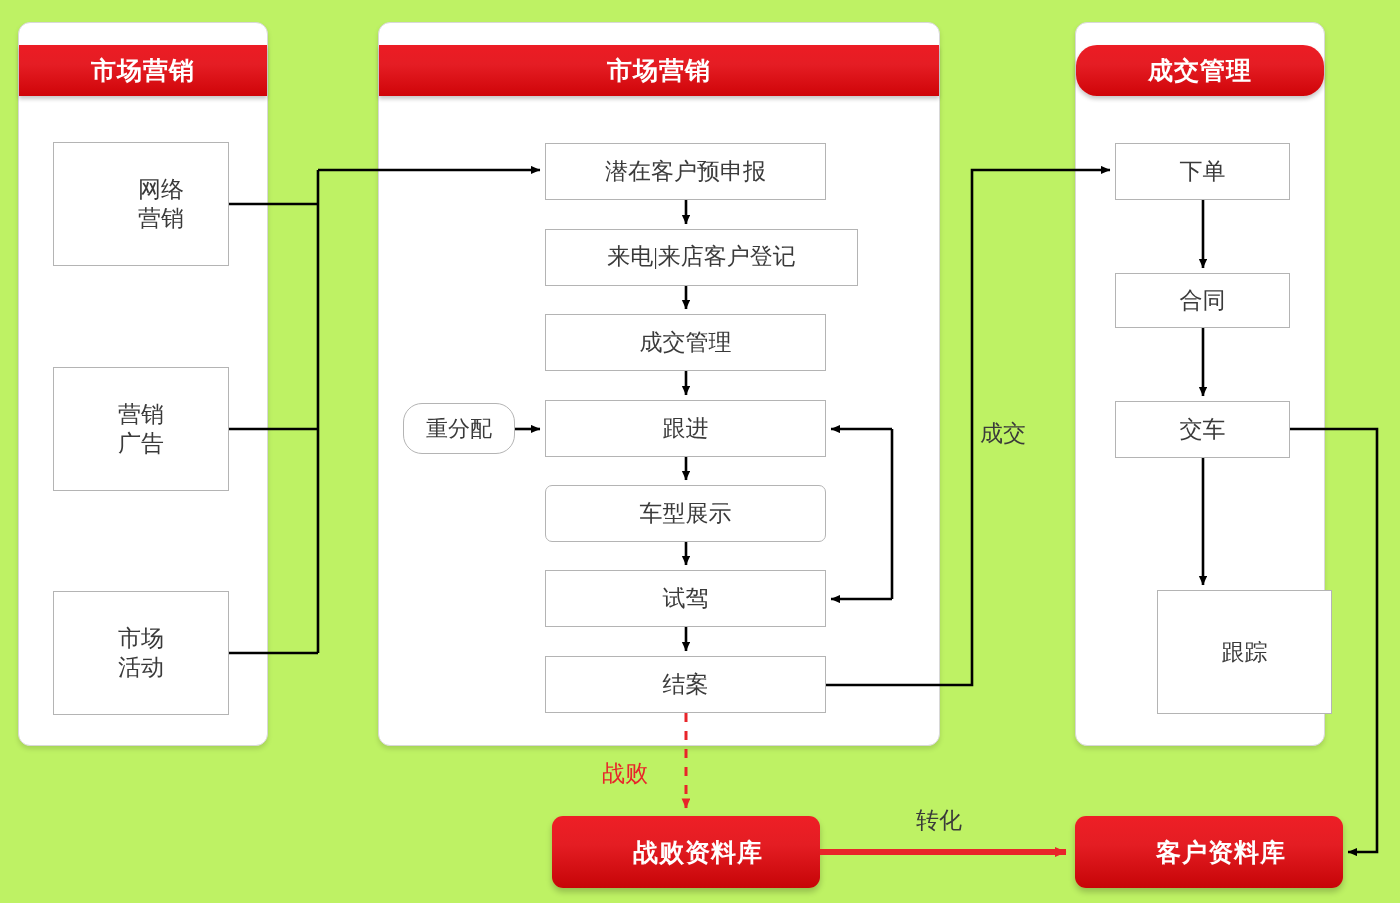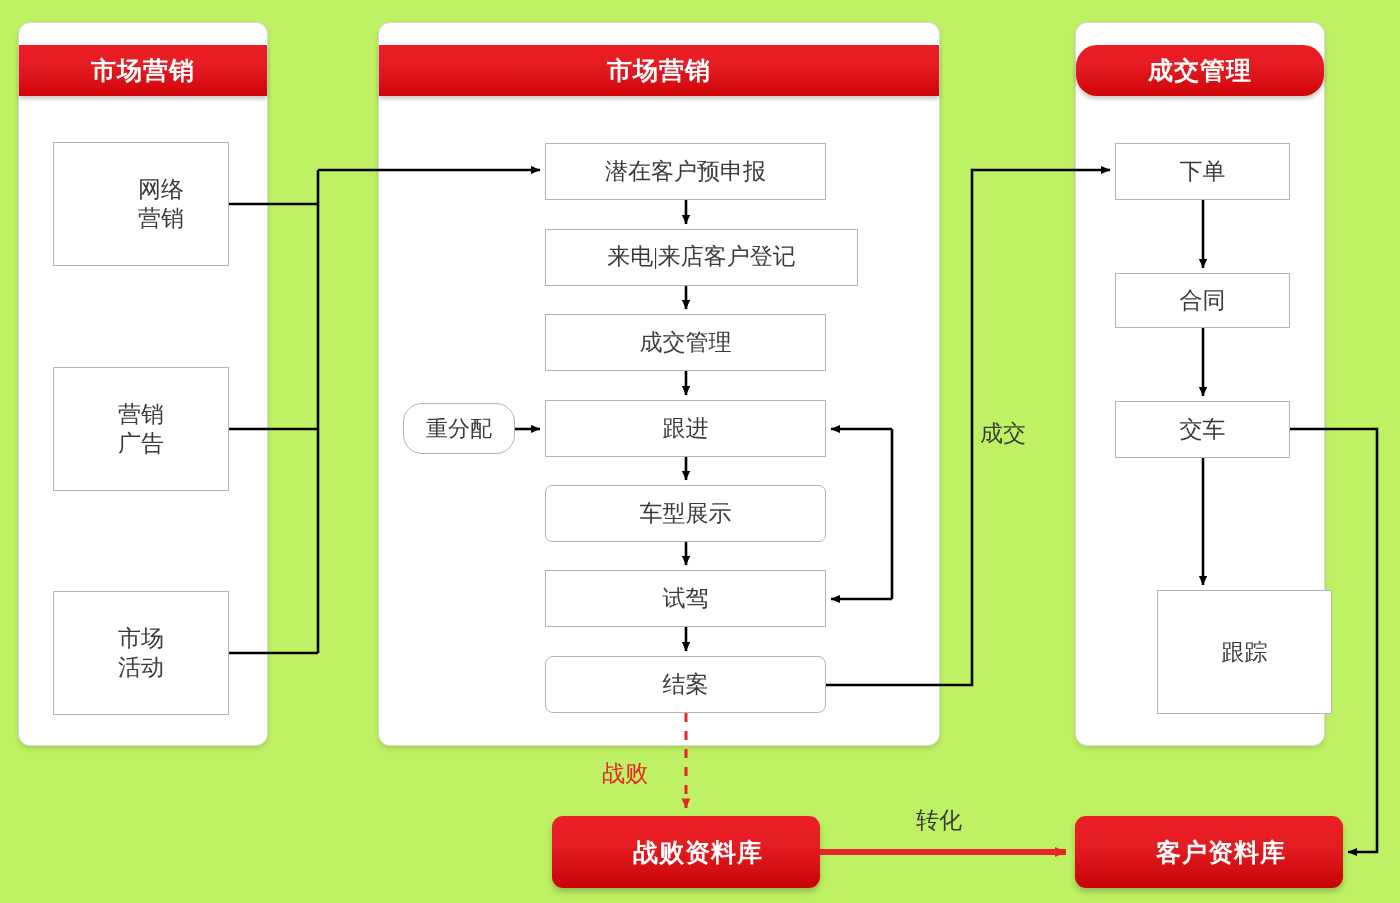--- a/index.html
+++ b/index.html
@@ -77,21 +77,21 @@
   </div>
   <div class="node" style="left:545px;top:400px;width:281px;height:57px;">
     <span>跟进</span>
   </div>
   <div class="node" style="left:545px;top:485px;width:281px;height:57px;border-radius:7px;">
     <span>车型展示</span>
   </div>
   <div class="node" style="left:545px;top:570px;width:281px;height:57px;">
     <span>试驾</span>
   </div>
-  <div class="node" style="left:545px;top:656px;width:281px;height:57px;border-radius:8px;">
+  <div class="node" style="left:545px;top:656px;width:281px;height:57px;">
     <span>结案</span>
   </div>
   <div class="node small" style="left:403px;top:403px;width:112px;height:51px;border-radius:19px;">
     <span>重分配</span>
   </div>
 
   <div class="panel" style="left:1075px;top:22px;width:250px;height:724px;">
     <div class="panel-head" style="top:22px;border-radius:21px;">
       <span>成交管理</span>
     </div>

